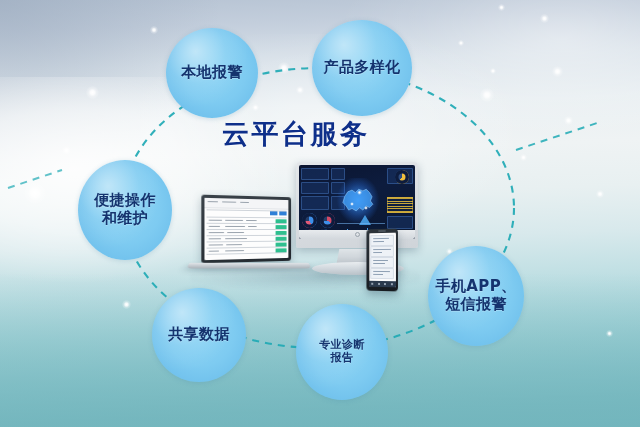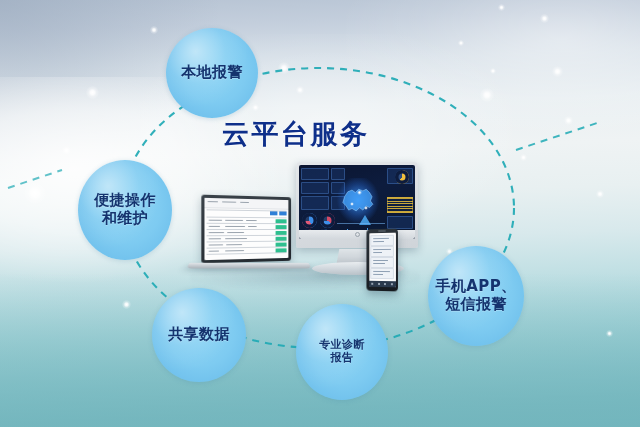--- a/index.html
+++ b/index.html
@@ -550,20 +550,23 @@
       </div>
     </div>
   </div>
 
   <div class="title">云平台服务</div>
 
   <div class="bubble" style="left:166px; top:28px; width:92px; height:90px;">
     <span class="lbl" style="font-size:15px;">本地报警</span>
   </div>
 
+  <div class="bubble" style="left:312px; top:20px; width:100px; height:96px;">
+    <span class="lbl" style="font-size:15px;">产品多样化</span>
+  </div>
 
 
   <div class="bubble" style="left:428px; top:246px; width:96px; height:100px;">
     <span class="lbl" style="font-size:15px;">手机APP、
 短信报警</span>
   </div>
 
   <div class="bubble" style="left:296px; top:304px; width:92px; height:96px;">
     <span class="lbl" style="font-size:11px;">专业诊断
 报告</span>

